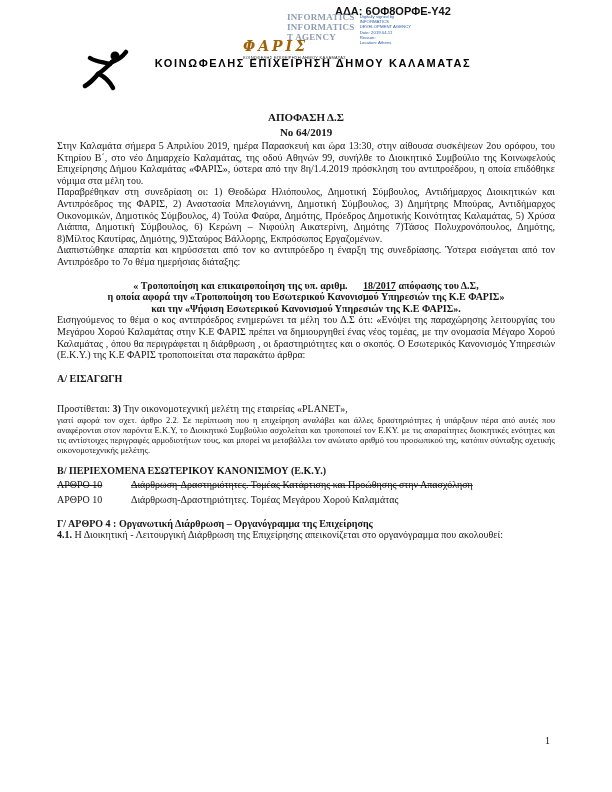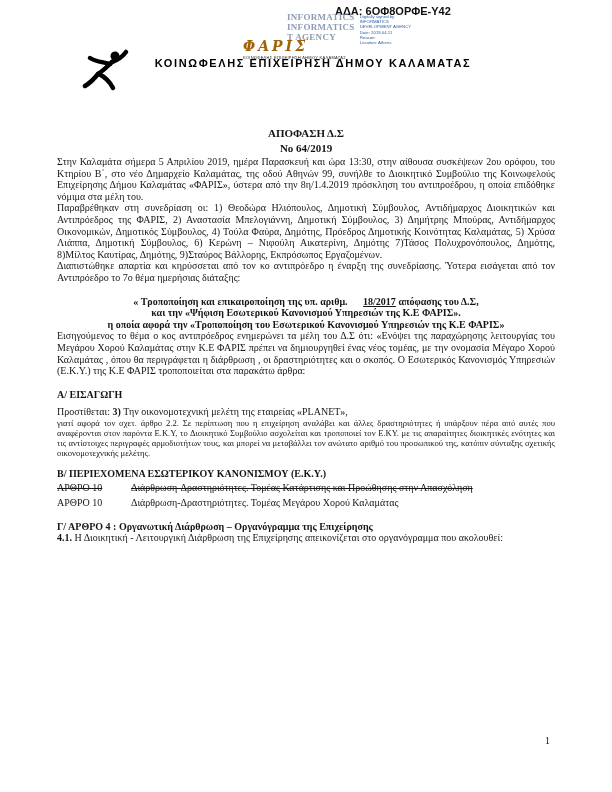--- a/index.html
+++ b/index.html
@@ -5,30 +5,30 @@
   html,body{margin:0;padding:0;background:#ffffff;}
   .page{position:relative;width:612px;height:792px;margin:0 auto;background:#ffffff;color:#161616;font-family:"Liberation Serif",serif;overflow:hidden;}
   .ada{position:absolute;left:335px;top:5px;font-family:"Liberation Sans",sans-serif;font-size:11px;font-weight:700;color:#111;}
   .stamp{position:absolute;left:287px;top:12px;display:flex;gap:5px;align-items:flex-start;}
   .stamp-agency{font-family:"Liberation Serif",serif;font-weight:bold;font-size:9px;line-height:10px;color:#8d9cb0;letter-spacing:.3px;}
   .stamp-sig{font-family:"Liberation Sans",sans-serif;font-size:4.3px;line-height:5.2px;color:#2e5fa3;padding-top:2px;}
   .logo-figure{position:absolute;left:82px;top:48px;width:48px;height:44px;}
   .logo-faris{position:absolute;left:243px;top:38px;font-family:"DejaVu Serif",serif;font-weight:bold;font-style:italic;font-size:14px;letter-spacing:3px;color:#a16207;}
   .logo-sub{position:absolute;left:243px;top:55px;font-family:"Liberation Sans",sans-serif;font-size:4px;letter-spacing:.3px;color:#222;}
   .org-name{position:absolute;left:128px;top:57px;width:370px;text-align:center;font-family:"Liberation Sans",sans-serif;font-weight:bold;font-size:11px;letter-spacing:1.6px;color:#000;white-space:nowrap;}
-  .content{position:absolute;left:57px;top:126px;width:498px;font-size:10px;line-height:11.6px;text-align:justify;}
+  .content{position:absolute;left:57px;top:110px;width:498px;font-size:10px;line-height:11.6px;text-align:justify;}
   .content p{margin:0;}
   .title{text-align:center;font-weight:bold;font-size:11px;line-height:15px;}
   .para{text-align:justify;}
   .mt27{margin-top:27px;}.mt12{margin-top:12px;}.mt10{margin-top:10px;}.mt6{margin-top:6px;}
   .quote{text-align:center;font-weight:bold;}
   .bold-underline{font-weight:bold;text-decoration:underline;margin-left:13px;}
   .sec-heading{font-weight:bold;}
   .underline{}
-  .sec-line{margin-top:6px;}
+  .sec-line{margin-top:19px;}
   .small{font-size:8.6px;line-height:10px;margin-top:1px;}
   .row{margin-top:3px;}
   .row-article{font-weight:normal;display:inline-block;width:72px;}
   .strike .row-article,.strike .row-text{text-decoration:line-through;}
   .page-number{position:absolute;right:62px;top:735px;font-size:10px;color:#111;}
 </style>
 </head>
 <body>
 
 <div class="page">
@@ -74,22 +74,22 @@
       <div>ΑΠΟΦΑΣΗ Δ.Σ</div>
       <div>Νο 64/2019</div>
     </div>
 
     <p class="para mt27">Στην Καλαμάτα σήμερα 5 Απριλίου 2019, ημέρα Παρασκευή και ώρα 13:30, στην αίθουσα συσκέψεων 2ου ορόφου, του Κτηρίου Β΄, στο νέο Δημαρχείο Καλαμάτας, της οδού Αθηνών 99, συνήλθε το Διοικητικό Συμβούλιο της Κοινωφελούς Επιχείρησης Δήμου Καλαμάτας «ΦΑΡΙΣ», ύστερα από την 8η/1.4.2019 πρόσκληση του αντιπροέδρου, η οποία επιδόθηκε νόμιμα στα μέλη του.</p>
     <p class="para">Παραβρέθηκαν στη συνεδρίαση οι: 1) Θεοδώρα Ηλιόπουλος, Δημοτική Σύμβουλος, Αντιδήμαρχος Διοικητικών και Αντιπρόεδρος της ΦΑΡΙΣ, 2) Αναστασία Μπελογιάννη, Δημοτική Σύμβουλος, 3) Δημήτρης Μπούρας, Αντιδήμαρχος Οικονομικών, Δημοτικός Σύμβουλος, 4) Τούλα Φαύρα, Δημότης, Πρόεδρος Δημοτικής Κοινότητας Καλαμάτας, 5) Χρύσα Λιάππα, Δημοτική Σύμβουλος, 6) Κερώνη – Νιφούλη Αικατερίνη, Δημότης 7)Τάσος Πολυχρονόπουλος, Δημότης, 8)Μίλτος Καυτίρας, Δημότης, 9)Σταύρος Βάλλορης, Εκπρόσωπος Εργαζομένων.</p>
     <p class="para mt12">Διαπιστώθηκε απαρτία και κηρύσσεται από τον κο αντιπρόεδρο η έναρξη της συνεδρίασης. Ύστερα εισάγεται από τον Αντιπρόεδρο το 7ο θέμα ημερήσιας διάταξης:</p>
 
     <div class="quote mt12">
       <div><span>« Τροποποίηση και επικαιροποίηση της υπ. αριθμ. </span><span class="bold-underline">18/2017</span><span> απόφασης του Δ.Σ,</span></div>
+      <div>η οποία αφορά την «Τροποποίηση του Εσωτερικού Κανονισμού Υπηρεσιών της Κ.Ε ΦΑΡΙΣ»</div>
       <div>και την «Ψήφιση Εσωτερικού Κανονισμού Υπηρεσιών της Κ.Ε ΦΑΡΙΣ».</div>
-      <div>η οποία αφορά την «Τροποποίηση του Εσωτερικού Κανονισμού Υπηρεσιών της Κ.Ε ΦΑΡΙΣ»</div>
     </div>
 
     <p class="para mt12">Εισηγούμενος το θέμα ο κος αντιπρόεδρος ενημερώνει τα μέλη του Δ.Σ ότι: «Ενόψει της παραχώρησης λειτουργίας του Μεγάρου Χορού Καλαμάτας στην Κ.Ε ΦΑΡΙΣ πρέπει να δημιουργηθεί ένας νέος τομέας, με την ονομασία Μέγαρο Χορού Καλαμάτας , όπου θα περιγράφεται η διάρθρωση , οι δραστηριότητες και ο σκοπός. Ο Εσωτερικός Κανονισμός Υπηρεσιών (Ε.Κ.Υ.) της Κ.Ε ΦΑΡΙΣ τροποποιείται στα παρακάτω άρθρα:</p>
 
     <div class="section mt12">
       <div class="sec-heading underline">Α/ ΕΙΣΑΓΩΓΗ</div>
       <div class="sec-line">
         <span>Προστίθεται:</span>
         <b>3)</b>
         <span>Την οικονομοτεχνική μελέτη της εταιρείας «PLANET»,</span>

